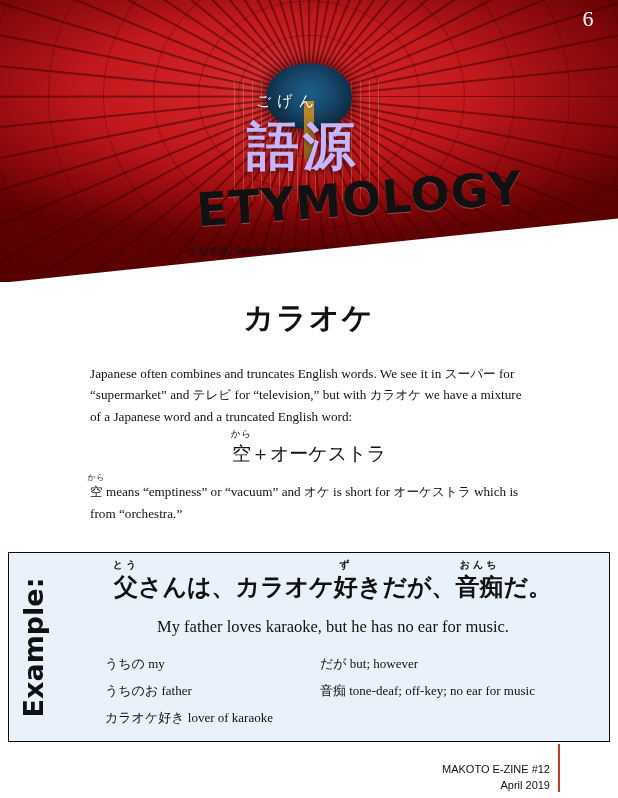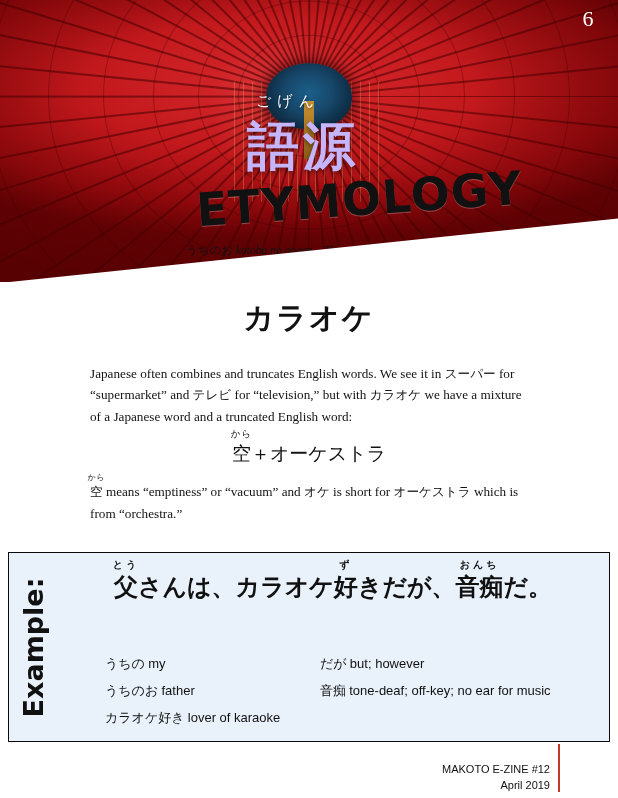--- a/index.html
+++ b/index.html
@@ -244,21 +244,21 @@
     position: absolute;
     left: 96px; top: 102px;
     width: 500px;
     display: grid;
     grid-template-columns: 215px 285px;
     row-gap: 9px;
     font-size: 13px;
     color: #111;
   }
   .vocab .jp { font-family: "DejaVu Sans", sans-serif; }
-  .vocab .en { font-family: Liberation Sans, sans-serif; text-align: right; }
+  .vocab .en { font-family: Liberation Serif, serif; text-align: right; }
   .vocab-cell { white-space: nowrap; }
 
   
   .footer-rule {
     position: absolute;
     right: 58px; top: 744px;
     width: 2px; height: 48px;
     background: #c0392b;
   }
   .footer {
@@ -395,20 +395,21 @@
 
 <div class="example-box">
   <div class="example-tab">
     <span>Example:</span>
   </div>
 
   <div class="example-jp">
     <span class="ruby-wrap"><span class="ruby">とう</span><span>父</span></span><span>さんは、カラオケ</span><span class="ruby-wrap"><span class="ruby">ず</span><span>好</span></span><span>きだが、</span><span class="ruby-wrap"><span class="ruby">おんち</span><span>音痴</span></span><span>だ。</span>
   </div>
 
+  <div class="example-en">My father loves karaoke, but he has no ear for music.</div>
 
   <div class="vocab">
     <div class="vocab-cell">
       <span class="jp">うちの</span>
       <span class="en">my</span>
     </div>
     <div class="vocab-cell">
       <span class="jp">だが</span>
       <span class="en">but; however</span>
     </div>

